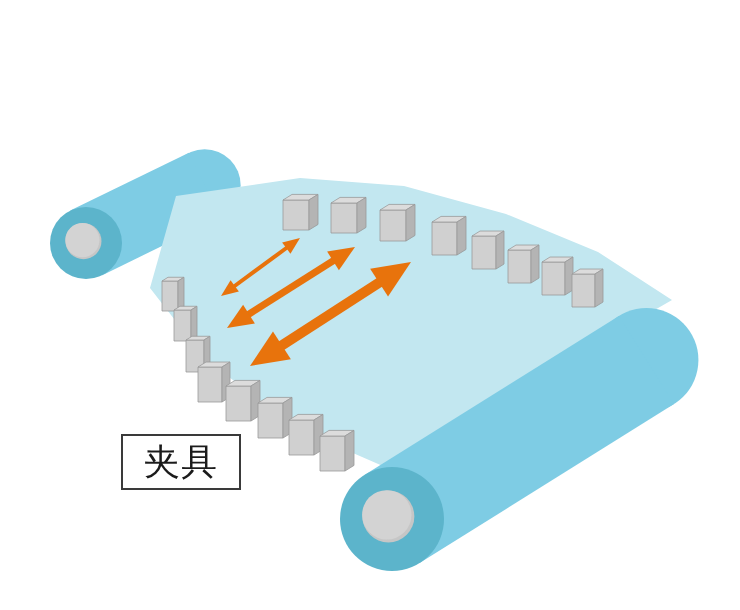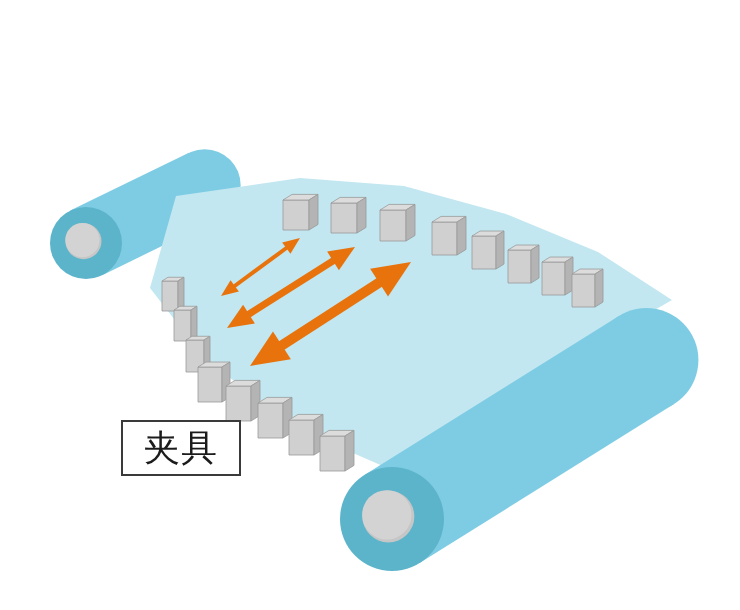--- a/index.html
+++ b/index.html
@@ -25,21 +25,21 @@
     position: absolute;
     left: 0;
     top: 0;
     width: 740px;
     height: 610px;
     display: block;
   }
   .label-box {
     position: absolute;
     left: 121px;
-    top: 420px;
+    top: 434px;
     width: 120px;
     height: 56px;
     box-sizing: border-box;
     border: 2px solid #3a3a3a;
     background: #ffffff;
     display: flex;
     align-items: center;
     justify-content: center;
   }
   .label-text {

